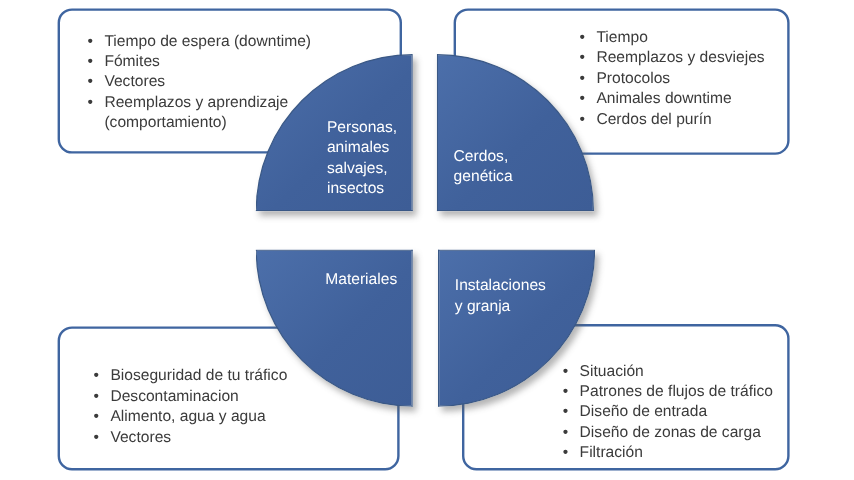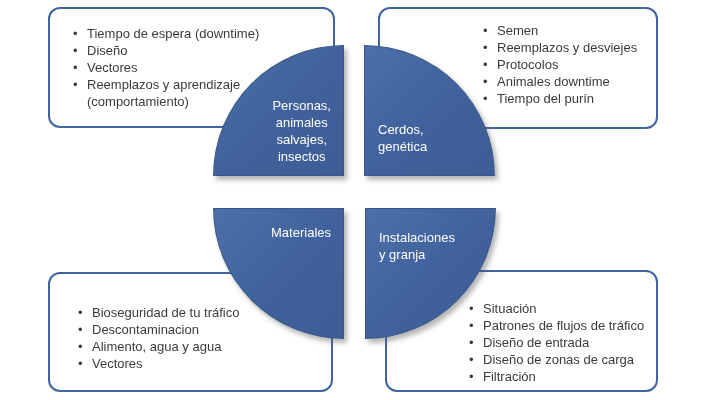--- a/index.html
+++ b/index.html
@@ -60,72 +60,72 @@
   .q-bl { left: 213px; top: 208px; border-radius: 0 0 0 131px; }
   .q-br { left: 365px; top: 208px; border-radius: 0 0 131px 0; }
 
   .qlabel {
     position: absolute;
     color: #ffffff;
     font-size: 13px;
     line-height: 17px;
     white-space: pre-line;
   }
-  .qlabel-tl { right: 12px; bottom: 10px; text-align: center; }
+  .qlabel-tl { right: 12px; bottom: 10px; text-align: left; }
   .qlabel-tr { left: 13px;  bottom: 20px; text-align: left;  }
   .qlabel-bl { right: 12px; top: 15px;    text-align: right; }
   .qlabel-br { left: 13px;  top: 20px;    text-align: left;  }
 </style>
 </head>
 <body>
 
 <div class="canvas">
 
   <div class="box box-tl">
     <div class="list list-tl">
         <div class="b-line">
           <span class="dot">•</span>
           <span class="txt">Tiempo de espera (downtime)</span>
         </div>
         <div class="b-line">
           <span class="dot">•</span>
-          <span class="txt">Diseño</span>
+          <span class="txt">Fómites</span>
         </div>
         <div class="b-line">
           <span class="dot">•</span>
           <span class="txt">Vectores</span>
         </div>
         <div class="b-line">
           <span class="dot">•</span>
           <span class="txt">Reemplazos y aprendizaje (comportamiento)</span>
         </div>
       </div>
   </div>
 
   <div class="box box-tr">
     <div class="list list-tr">
         <div class="b-line">
           <span class="dot">•</span>
-          <span class="txt">Semen</span>
+          <span class="txt">Tiempo</span>
         </div>
         <div class="b-line">
           <span class="dot">•</span>
           <span class="txt">Reemplazos y desviejes</span>
         </div>
         <div class="b-line">
           <span class="dot">•</span>
           <span class="txt">Protocolos</span>
         </div>
         <div class="b-line">
           <span class="dot">•</span>
           <span class="txt">Animales downtime</span>
         </div>
         <div class="b-line">
           <span class="dot">•</span>
-          <span class="txt">Tiempo del purín</span>
+          <span class="txt">Cerdos del purín</span>
         </div>
       </div>
   </div>
 
   <div class="box box-bl">
     <div class="list list-bl">
         <div class="b-line">
           <span class="dot">•</span>
           <span class="txt">Bioseguridad de tu tráfico</span>
         </div>

